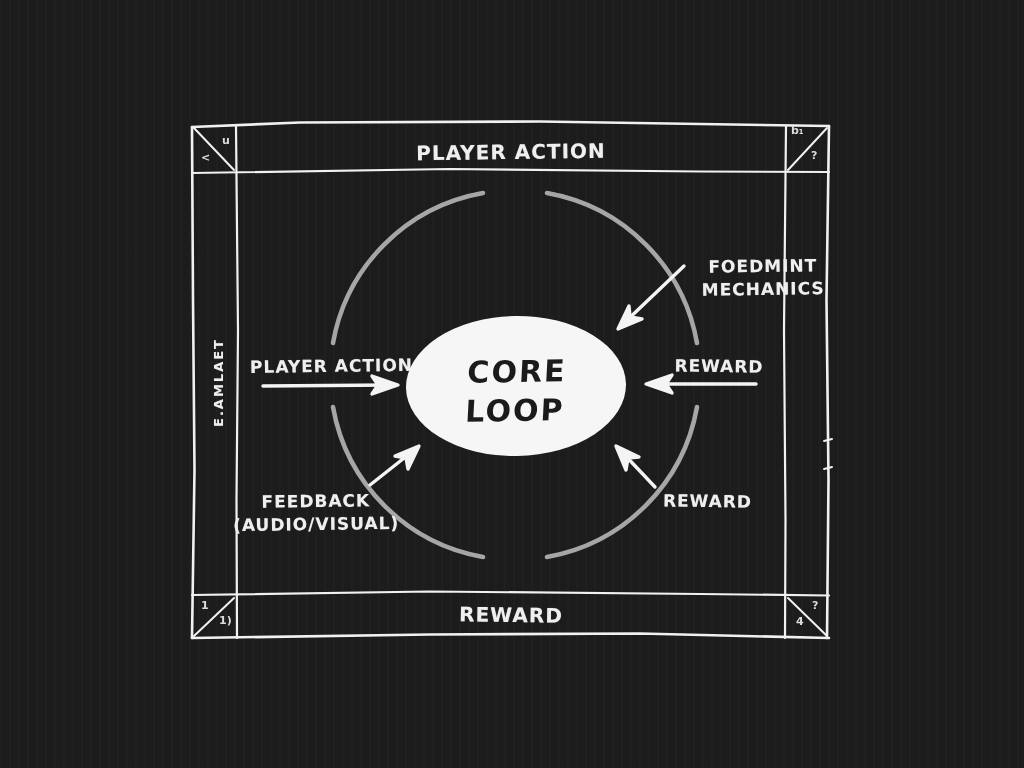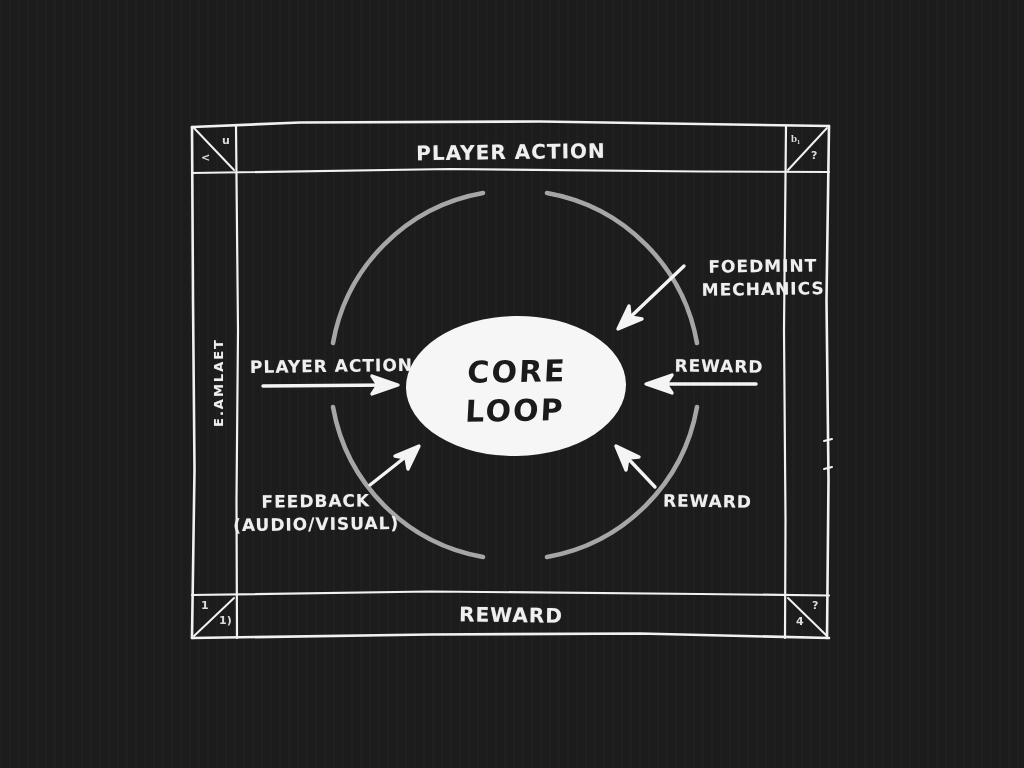--- a/index.html
+++ b/index.html
@@ -118,20 +118,20 @@
     <div>MECHANICS</div>
   </div>
   <div class="lbl ann-lbl tilt-b" style="left:650px;top:491px;width:115px;">REWARD</div>
   <div class="lbl ann-lbl two-line tilt-a" style="left:230px;top:490px;width:172px;">
     <div>FEEDBACK</div>
     <div>(AUDIO/VISUAL)</div>
   </div>
 
   <span class="corner-mark" style="left:222px;top:134px;">u</span>
   <span class="corner-mark" style="left:201px;top:151px;">&lt;</span>
-  <span class="corner-mark" style="left:791px;top:132px;font-family:Liberation Serif, serif;">b₁</span>
+  <span class="corner-mark" style="left:791px;top:124px;">b₁</span>
   <span class="corner-mark" style="left:811px;top:149px;">?</span>
   <span class="corner-mark" style="left:201px;top:599px;">1</span>
   <span class="corner-mark" style="left:219px;top:614px;">1)</span>
   <span class="corner-mark" style="left:812px;top:599px;">?</span>
   <span class="corner-mark" style="left:796px;top:615px;">4</span>
 
 </div>
 
 </body></html>

